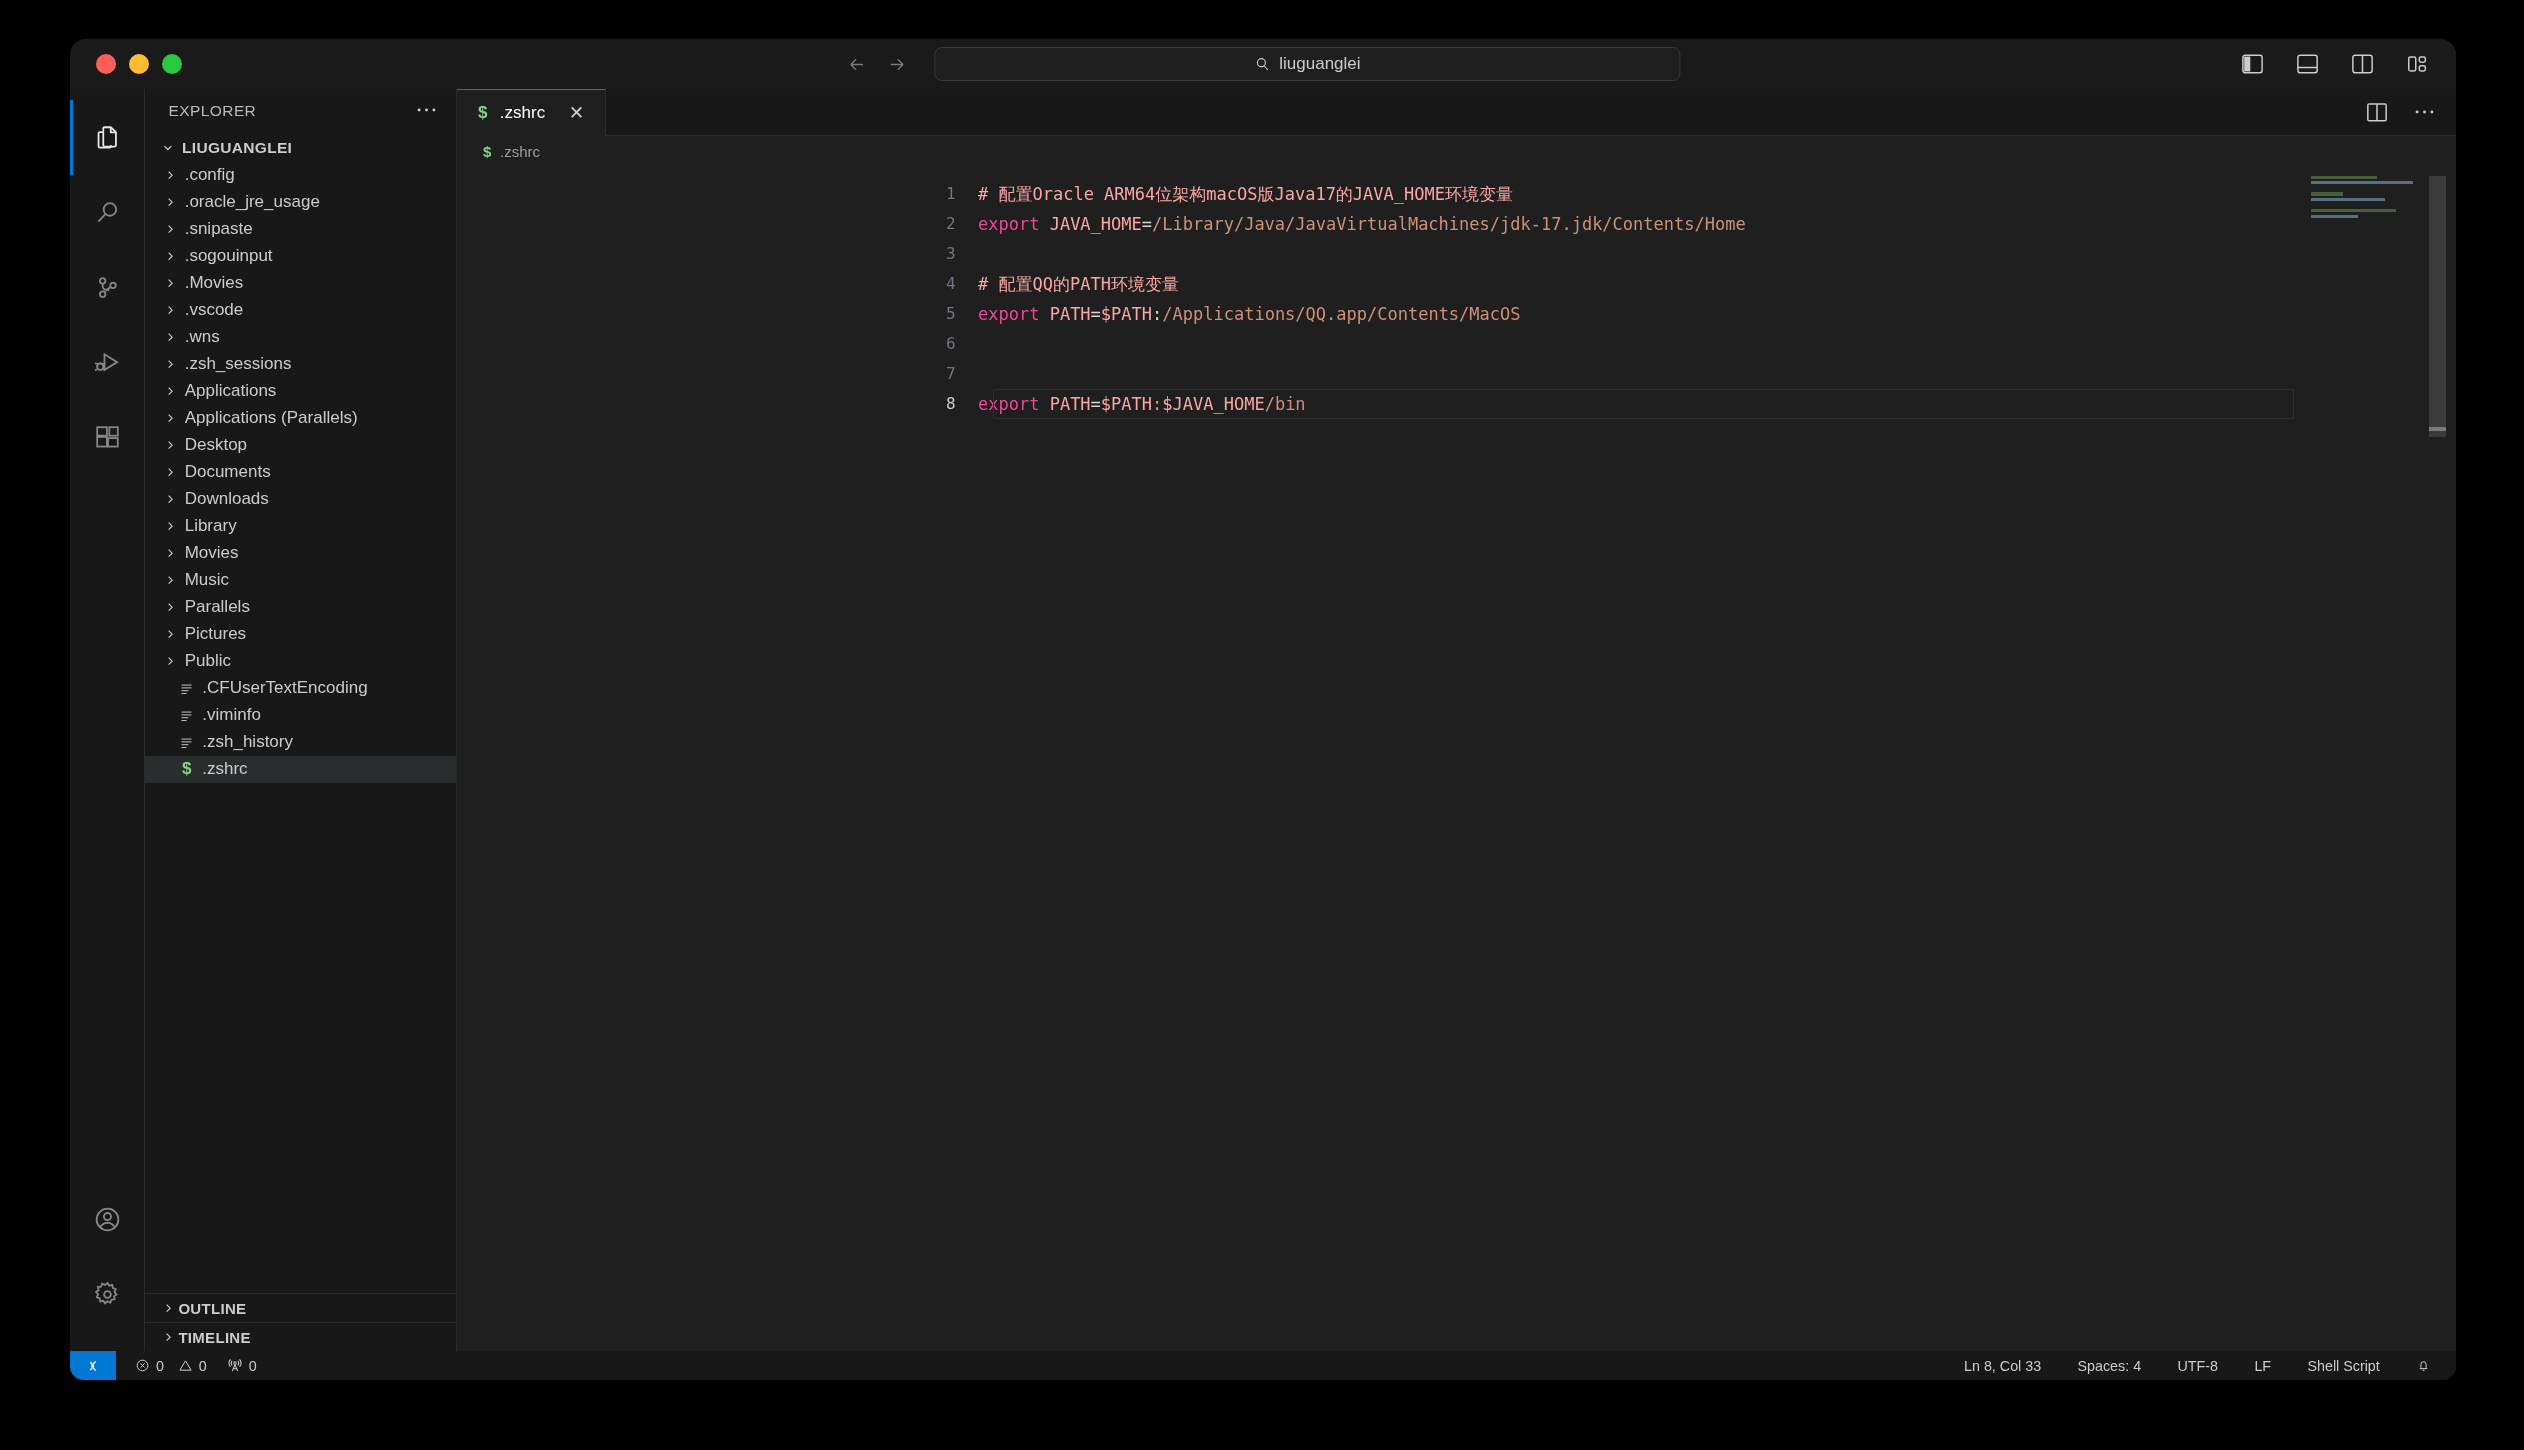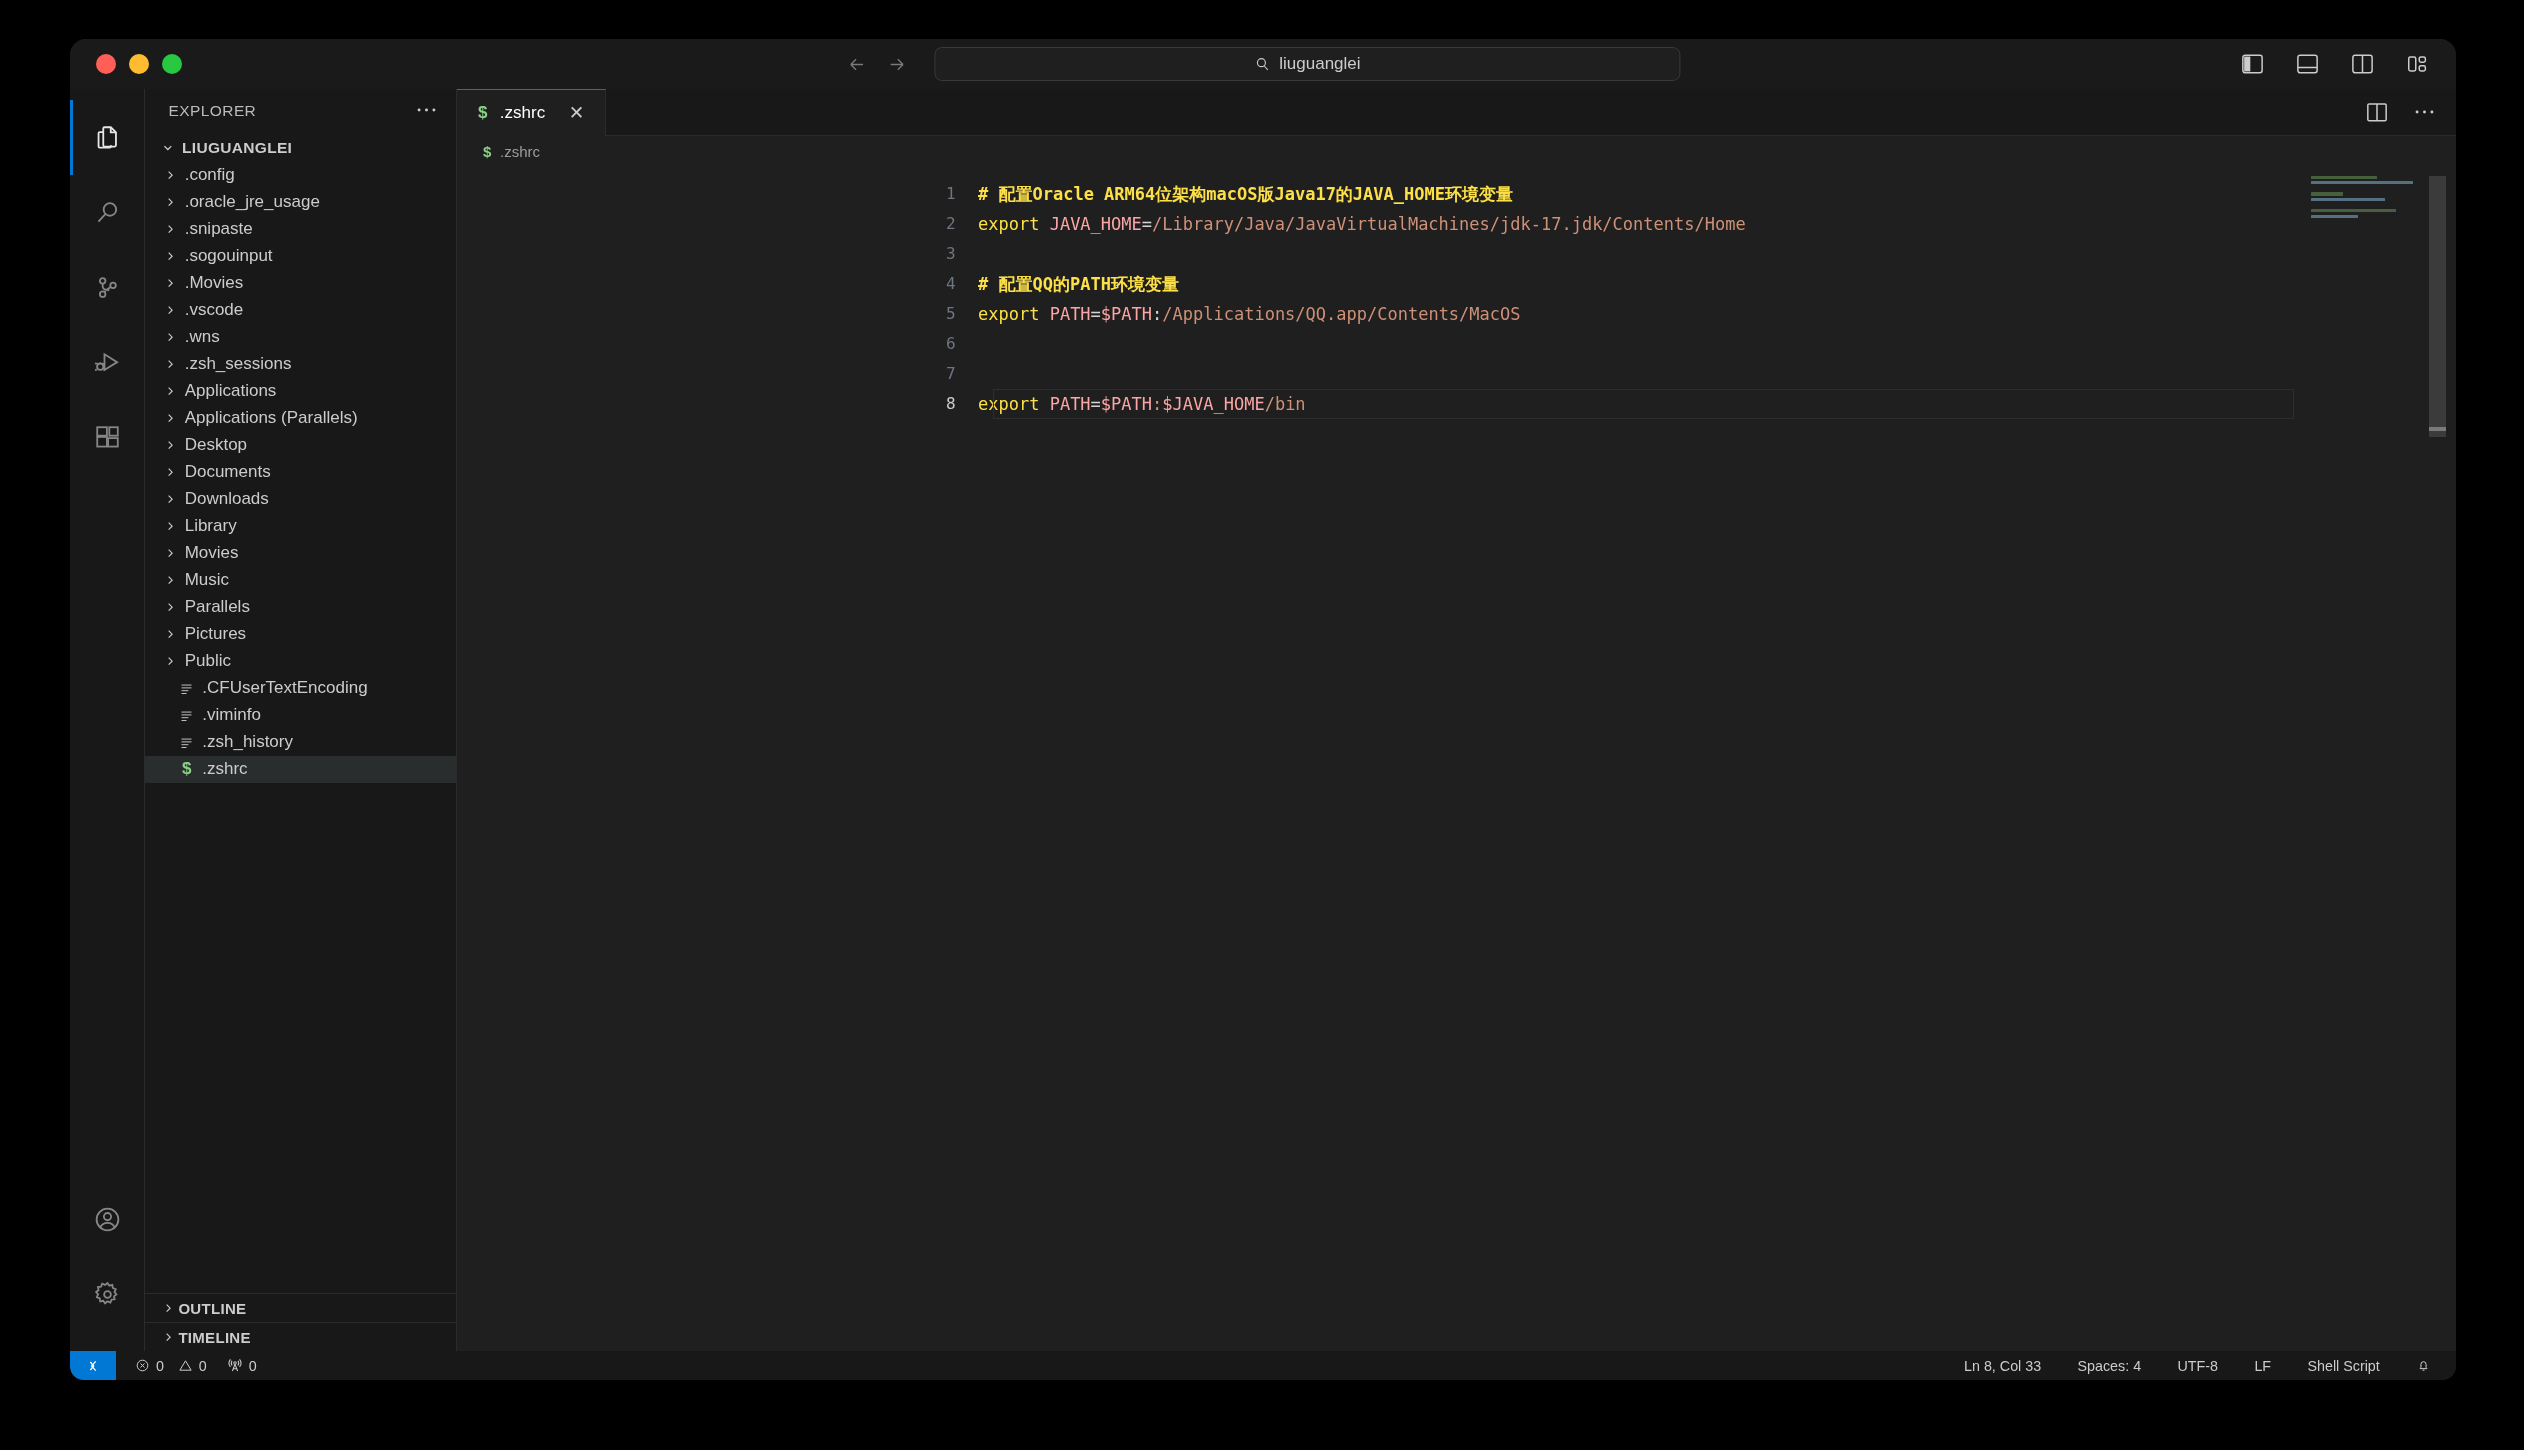--- a/index.html
+++ b/index.html
@@ -173,22 +173,22 @@
     content:""; position:absolute; left: 536px; right: 162px; top:0; bottom:0;
     border: 0.6px solid #2e2e2e; pointer-events:none;
   }
   .lnum {
     width: 521px; flex: 0 0 521px;
     text-align: right; padding-right: 22.4px;
     color: #6e7681; font-size: 16px;
   }
   .code-line.current .lnum { color: #cccccc; }
   .ltext { white-space: pre; color: #cccccc; }
-  .c-comment { color: #fde047; font-weight: bold; }
-  .c-kw { color: #fde047; }
+  .c-comment { color: #fca5a5; }
+  .c-kw { color: #ec4899; }
   .c-var { color: #fca5a5; }
   .c-op { color: #d4d4d4; }
   .c-str { color: #ce9178; }
 
   
   #minimap { position: absolute; right: 39px; top: 8.7px; width: 106px; height: 205px; opacity: .85; }
   .mm-line { height: 3.1px; margin-bottom: 2.5px; border-radius: 0.6px; }
 
   
   #vscroll { position:absolute; right: 10px; top: 8.7px; width: 17.4px; height: 261px; background:#3b3b3b; }

